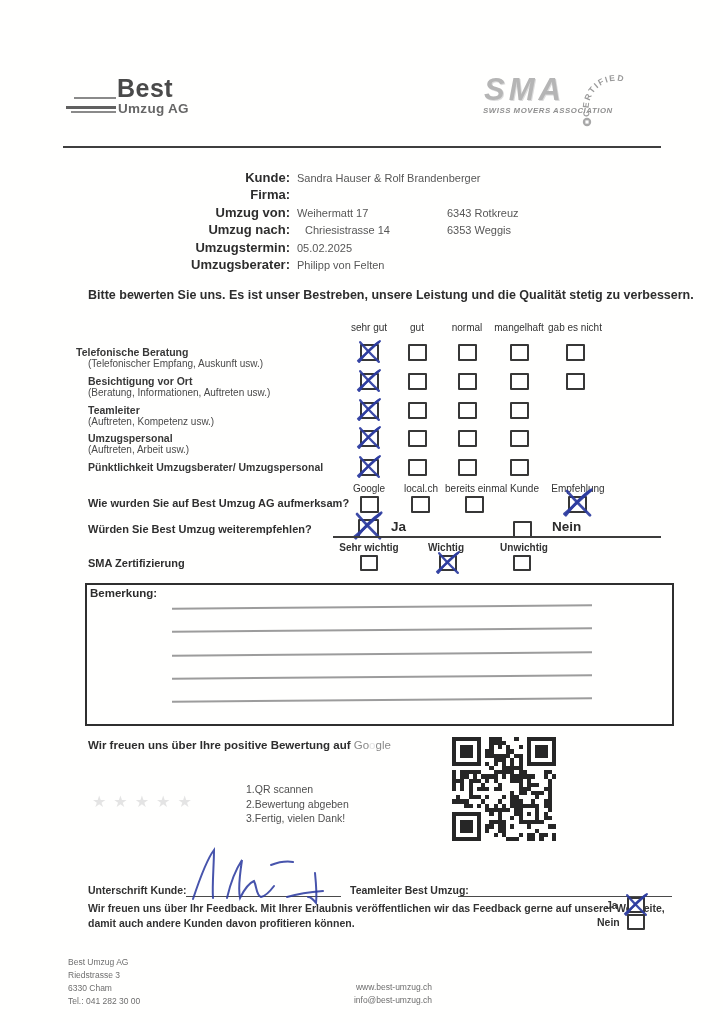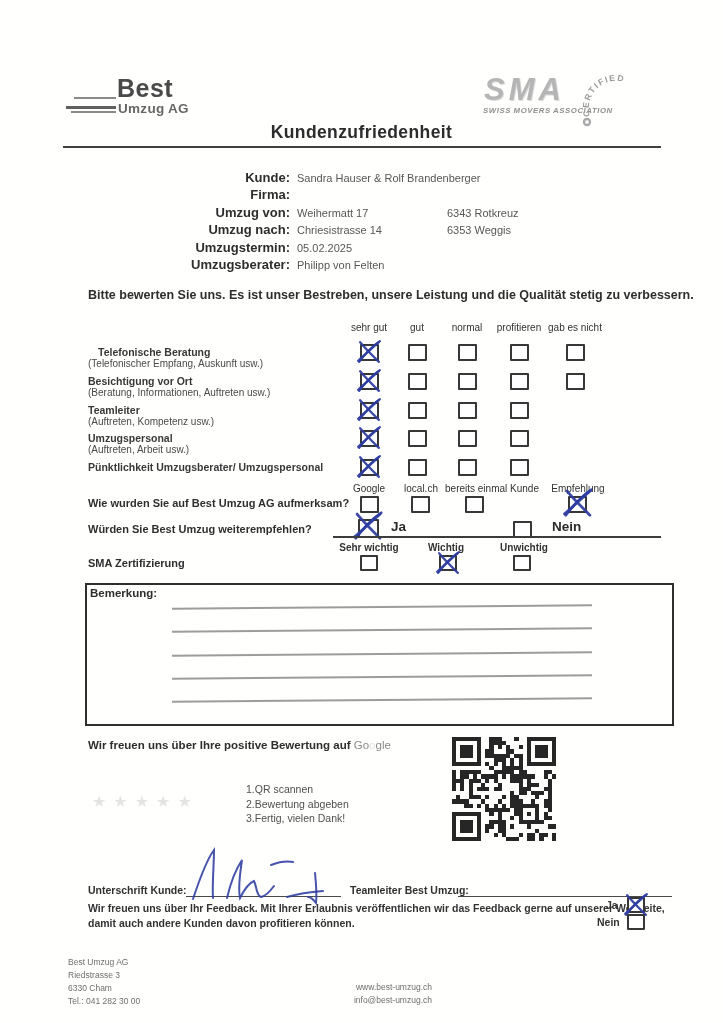--- a/index.html
+++ b/index.html
@@ -80,21 +80,20 @@
     <defs>
         <path id="arcpath" d="M 12 52 A 27 27 0 0 1 64 36"></path>
       </defs>
     <circle cx="9" cy="58" r="4.2" fill="#a8a8a8"></circle>
     <rect x="7.4" y="56.4" width="3.2" height="3.2" fill="#fff"></rect>
     <text font-size="8.5" fill="#9a9a9a" font-weight="bold" letter-spacing="1.6" font-family="Liberation Sans, sans-serif">
       <textPath href="#arcpath">CERTIFIED</textPath>
     </text>
   </svg>
 
-  <div class="title">Kundenzufriedenheit</div>
   <div class="title-rule"></div>
 
   <div class="intro">Bitte bewerten Sie uns. Es ist unser Bestreben, unsere Leistung und die Qualität stetig zu verbessern.</div>
 
   <div class="rem-box"></div>
   <div class="rem-label">Bemerkung:</div>
 
   <div class="gheading">
     <span>Wir freuen uns über Ihre positive Bewertung auf</span>
     <span class="gbrand">Go</span><span class="gbrand-faint">o</span><span class="gbrand">gle</span>
@@ -427,32 +426,32 @@
     <path d="M132 28 C133 38 134 50 133 58 C130 54 128 52 125 52"></path>
   </svg>
 
 <div class="fldlabel" style="top: 170px;">Kunde:</div>
     <div class="fldval" style="top: 172px;">Sandra Hauser &amp;  Rolf Brandenberger</div>
     <div class="fldlabel" style="top: 187px;">Firma:</div>
     <div class="fldlabel" style="top: 205px;">Umzug von:</div>
     <div class="fldval" style="top: 207px;">Weihermatt 17</div>
     <div class="fldval2" style="top: 207px;">6343 Rotkreuz</div>
     <div class="fldlabel" style="top: 222px;">Umzug nach:</div>
-    <div class="fldval" style="top: 224px;">Chriesistrasse 14</div>
+    <div class="fldval" style="top: 224px; margin-left: 8px;">Chriesistrasse 14</div>
     <div class="fldval2" style="top: 224px;">6353 Weggis</div>
     <div class="fldlabel" style="top: 240px;">Umzugstermin:</div>
     <div class="fldval" style="top: 242px;">05.02.2025</div>
     <div class="fldlabel" style="top: 257px;">Umzugsberater:</div>
     <div class="fldval" style="top: 259px;">Philipp von Felten</div>
     <div class="colhead " style="left: 309px; top: 322px; width: 120px;">sehr gut</div>
     <div class="colhead " style="left: 357px; top: 322px; width: 120px;">gut</div>
     <div class="colhead " style="left: 407px; top: 322px; width: 120px;">normal</div>
-    <div class="colhead " style="left: 459px; top: 322px; width: 120px;">profitieren</div>
+    <div class="colhead " style="left: 459px; top: 322px; width: 120px;">mangelhaft</div>
     <div class="colhead " style="left: 515px; top: 322px; width: 120px;">gab es nicht</div>
-    <div class="rowlabel" style="left: 98px; top: 346px;">Telefonische Beratung</div>
+    <div class="rowlabel" style="left: 76px; top: 346px;">Telefonische Beratung</div>
     <div class="rowsub" style="left: 88px; top: 358px;">(Telefonischer Empfang, Auskunft usw.)</div>
     <div class="cb" style="left: 359.5px; top: 344px; width: 15px; height: 13px;">
       <svg class="xm " viewBox="0 0 26 26">
         <path d="M3 23 C9 15 17 7 23 3"></path>
         <path d="M4 4 C9 10 17 18 22 23"></path>
         <path d="M2 22 C9 16 16 9 22 4"></path>
       </svg>
     </div>
     <div class="cb" style="left: 407.5px; top: 344px; width: 15px; height: 13px;"></div>
     <div class="cb" style="left: 457.5px; top: 344px; width: 15px; height: 13px;"></div>

